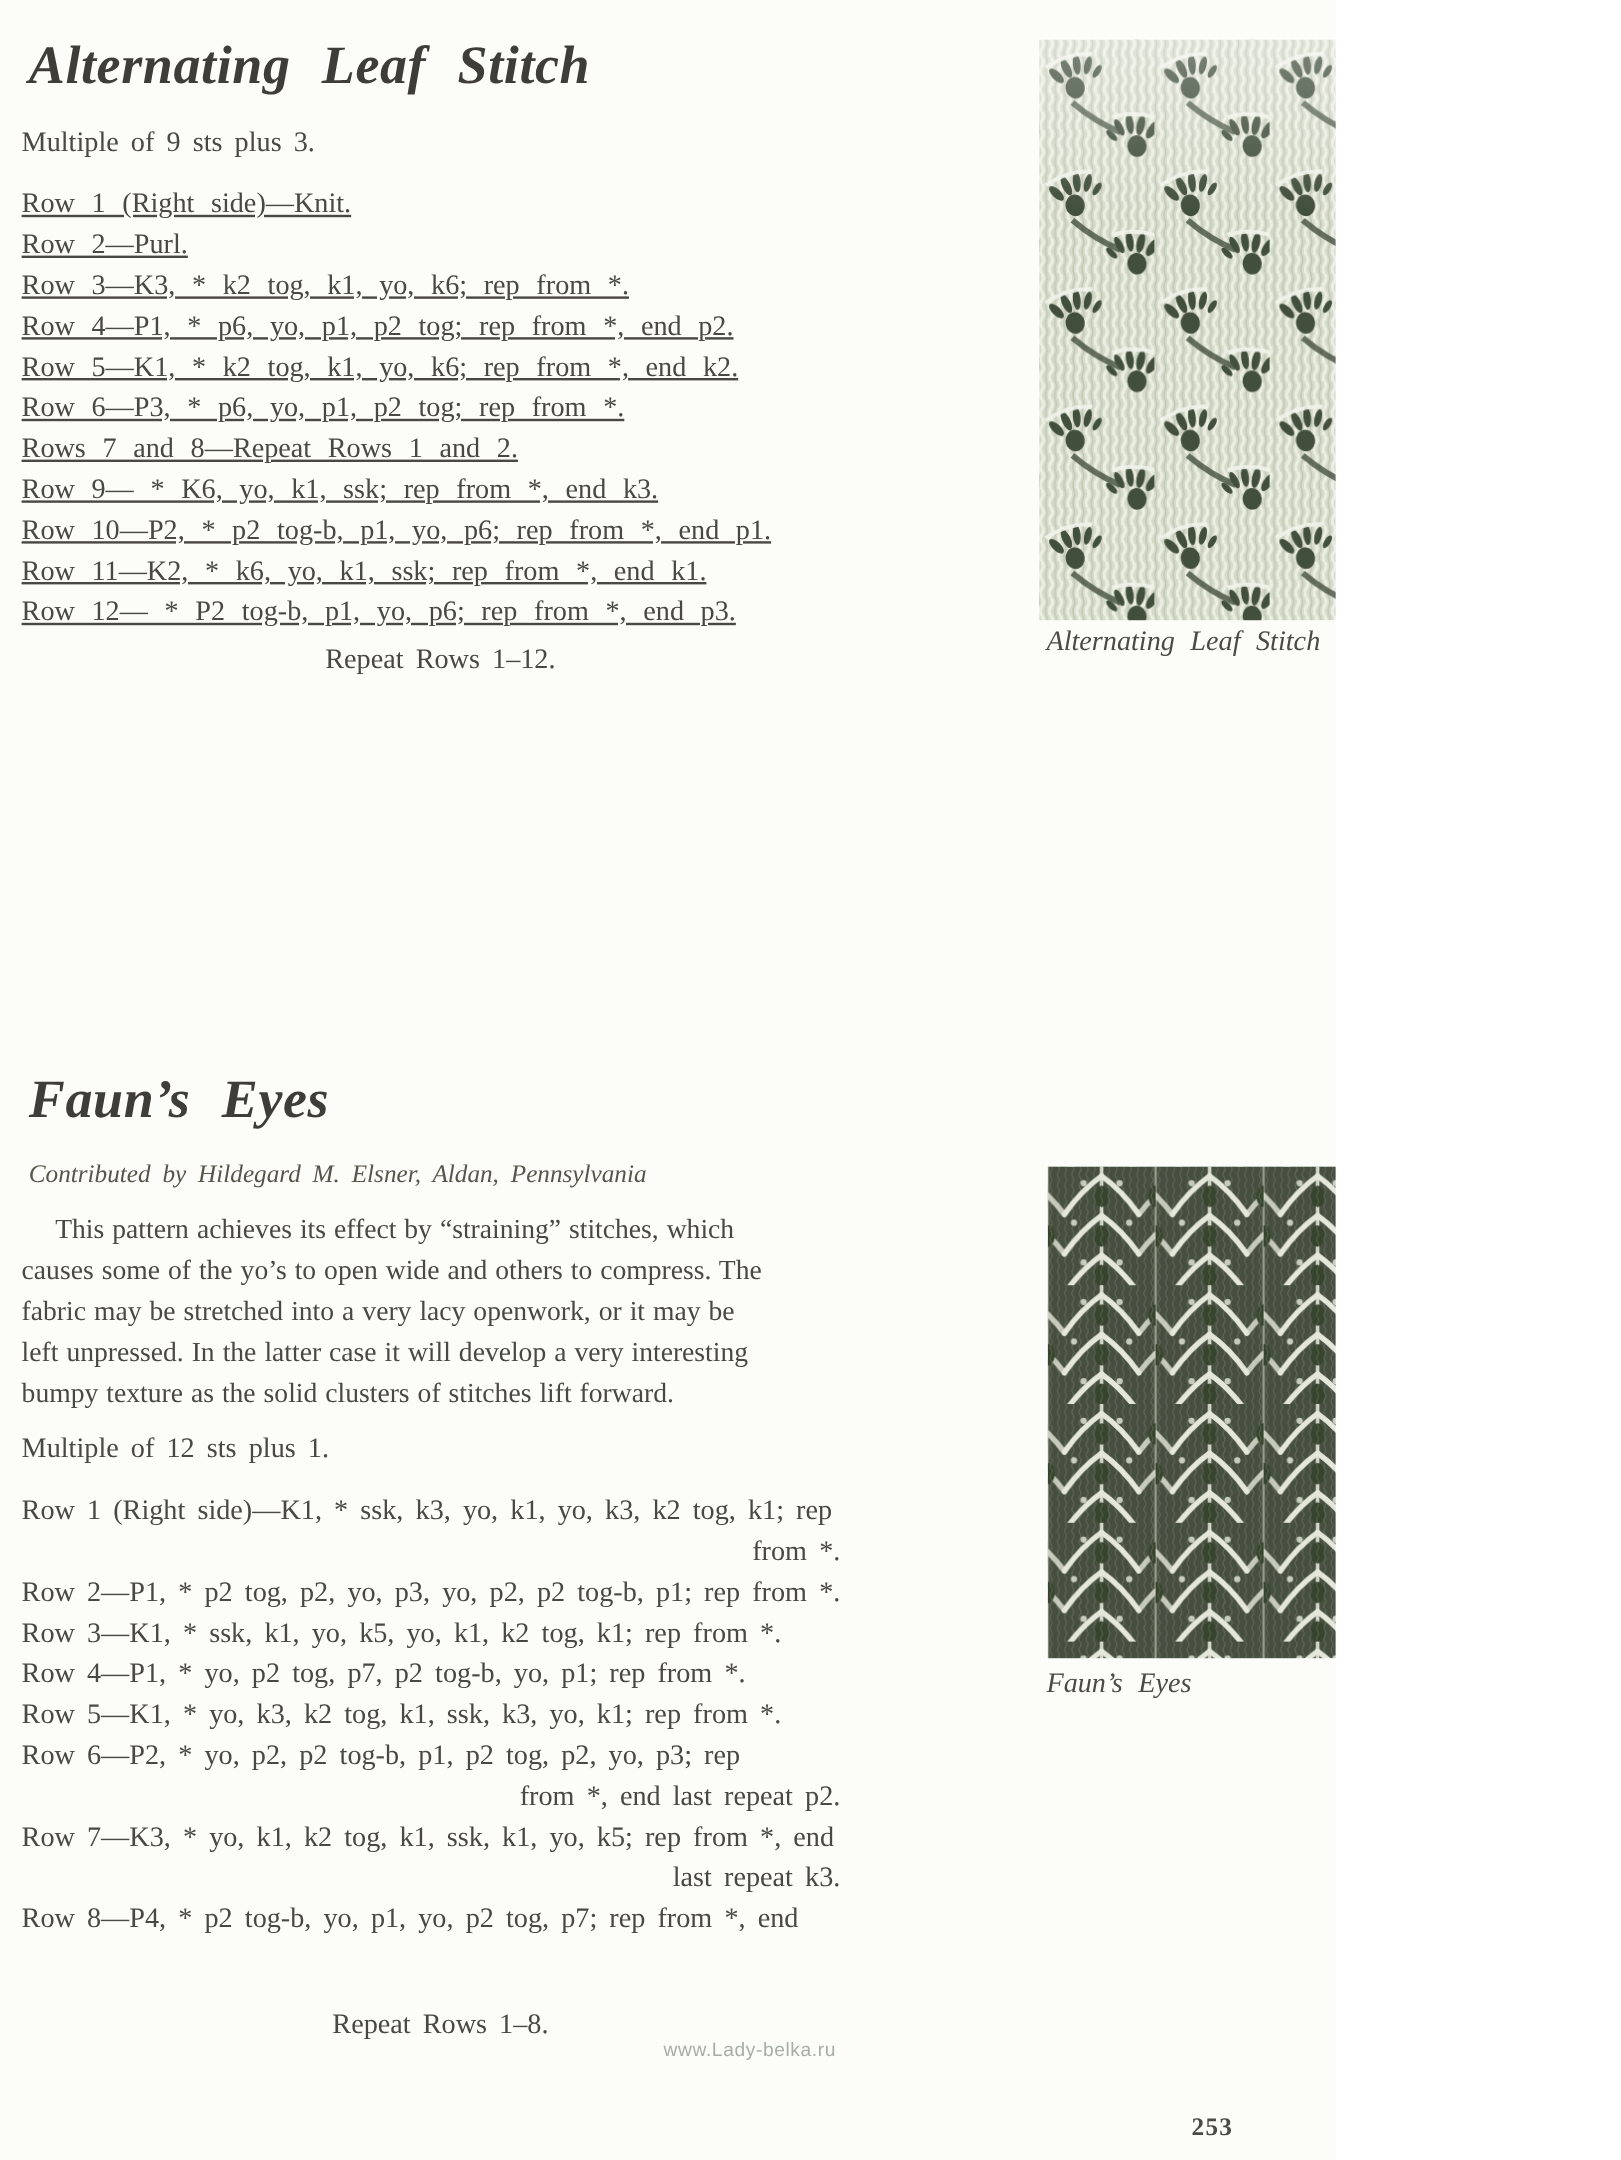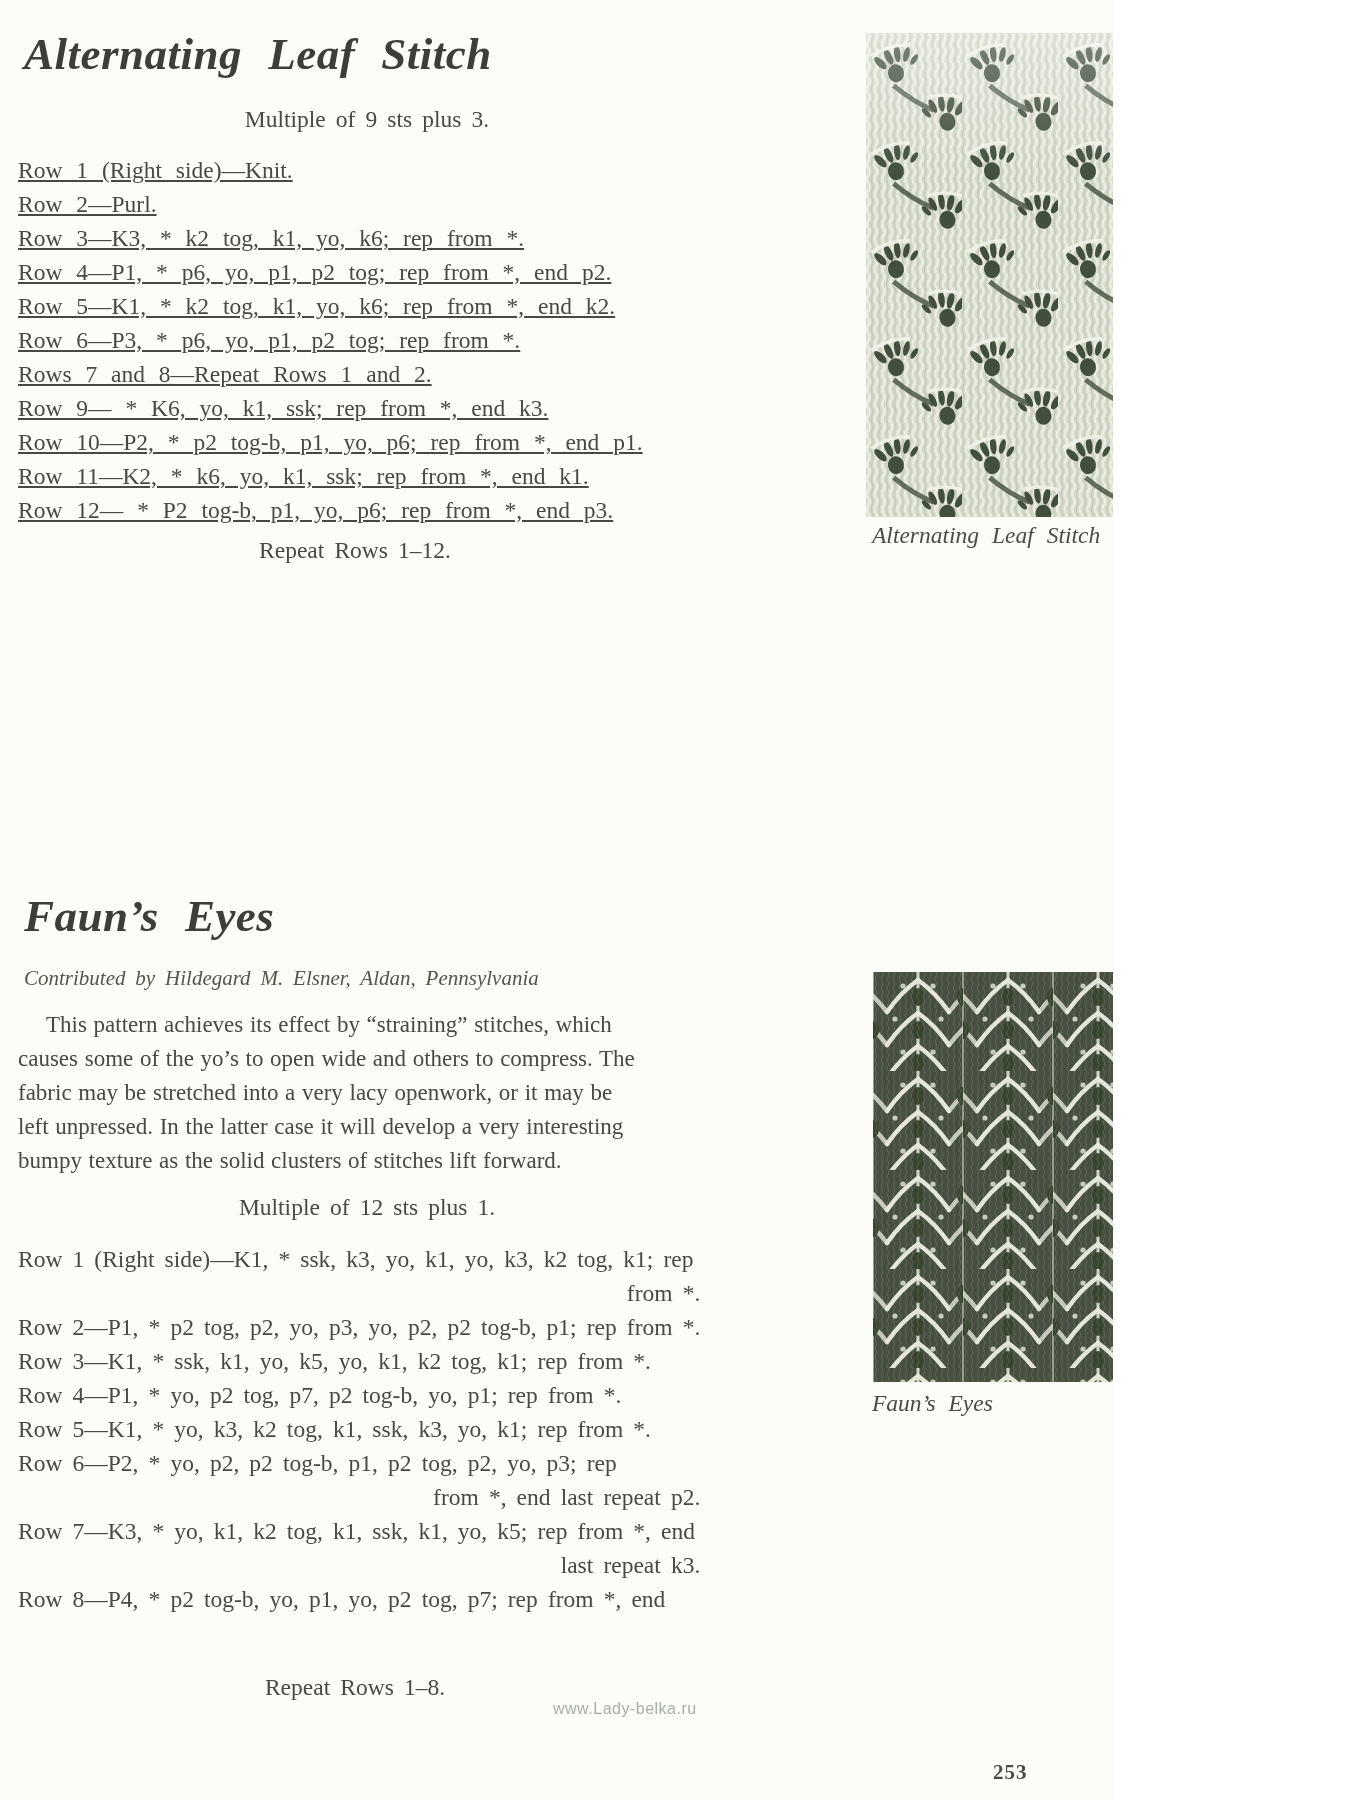--- a/index.html
+++ b/index.html
@@ -9,40 +9,40 @@
     font-family:"Liberation Serif","DejaVu Serif",serif;
     color:#4a4843;
   }
   .h1 {
     position:absolute; left:24px;
     font-style:italic; font-weight:bold; font-size:45px;
     color:#3f3d38; word-spacing:0.32em; letter-spacing:0.5px;
     white-space:nowrap;
   }
   .mult {
-    position:absolute; left:18px; width:698px; text-align:center;
+    position:absolute; left:18px; width:698px; text-align:left;
     font-size:23.5px; word-spacing:0.18em; white-space:nowrap;
   }
   .rows { position:absolute; left:18px; font-size:23.5px; line-height:34px; white-space:nowrap; }
   .rows-1 { top:153px; word-spacing:0.34em;text-decoration:underline; }
   .rows-2 { top:1242px; word-spacing:0.18em; }
   .tline { height:34px; }
   .cont { padding-left:32px;text-align:right; }
   .para {
     position:absolute; left:18px; top:1008px;
     font-size:23px; line-height:34px; word-spacing:0.04em; white-space:nowrap;
   }
   .para .first { padding-left:28px; }
   .contrib {
     position:absolute; left:24px; top:966px;
     font-style:italic; font-size:21px; word-spacing:0.22em;
     color:#57544a; white-space:nowrap;
   }
   .repeat {
-    position:absolute; left:6px; width:698px; text-align:center;
+    position:absolute; left:18px; width:698px; text-align:center;
     font-size:23.5px; word-spacing:0.18em; white-space:nowrap;
   }
   .photo { position:absolute; }
   .photo svg { display:block; width:100%; height:100%; }
   .caption {
     position:absolute; font-style:italic; font-size:23.5px;
     word-spacing:0.3em; color:#4c4a45; white-space:nowrap;
   }
   .watermark {
     position:absolute; left:553px; top:1700px;

